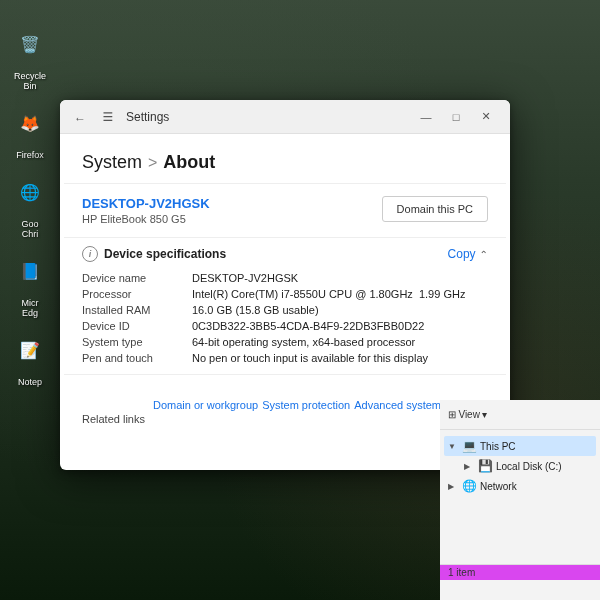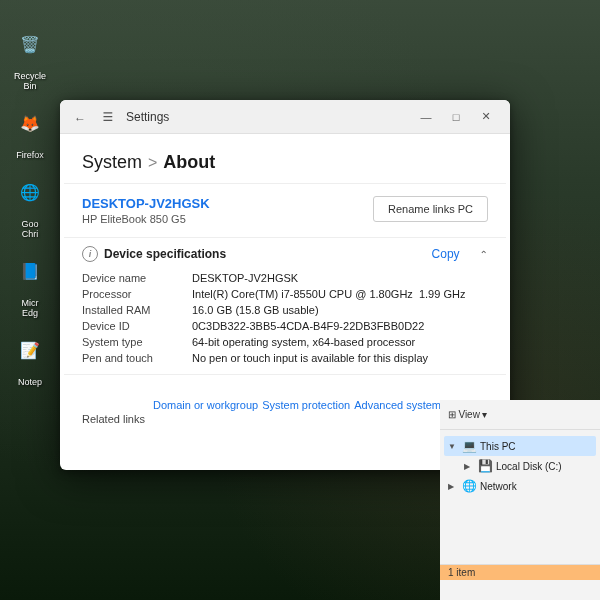--- a/index.html
+++ b/index.html
@@ -309,21 +309,21 @@
       font-weight: 600;
       color: #222;
     }
 
     .copy-btn {
       font-size: 12px;
       color: #1a73e8;
       cursor: pointer;
       display: flex;
       align-items: center;
-      gap: 20px;
+      gap: 4px;
     }
 
     .copy-chevron {
       font-size: 10px;
       color: #555;
     }
 
     
     .spec-table {
       width: 100%;
@@ -371,21 +371,21 @@
       text-decoration: none;
     }
 
     
     .fe-status {
       position: absolute;
       right: 0;
       bottom: 20px;
       font-size: 10px;
       color: #333;
-      background: #fdba74;
+      background: #d946ef;
       padding: 2px 8px;
       border-top: 1px solid #ddd;
       width: 160px;
     }
 
     
     .taskbar {
       position: absolute;
       bottom: 0;
       left: 0;
@@ -448,21 +448,21 @@
             <span class="breadcrumb-separator">&gt;</span>
             <span class="breadcrumb-current">About</span>
           </div>
         </div>
 
         <div class="pc-info-section">
           <div class="pc-info-text">
             <span class="pc-name">DESKTOP-JV2HGSK</span>
             <span class="pc-model">HP EliteBook 850 G5</span>
           </div>
-          <button class="rename-btn">Rename links PC</button>
+          <button class="rename-btn">Domain this PC</button>
         </div>
 
         <div class="specs-section">
           <div class="specs-header">
             <div class="specs-title-row">
               <div class="info-icon">i</div>
               <span class="specs-title">Device specifications</span>
             </div>
             <div class="copy-btn">
               <span>Copy</span>

